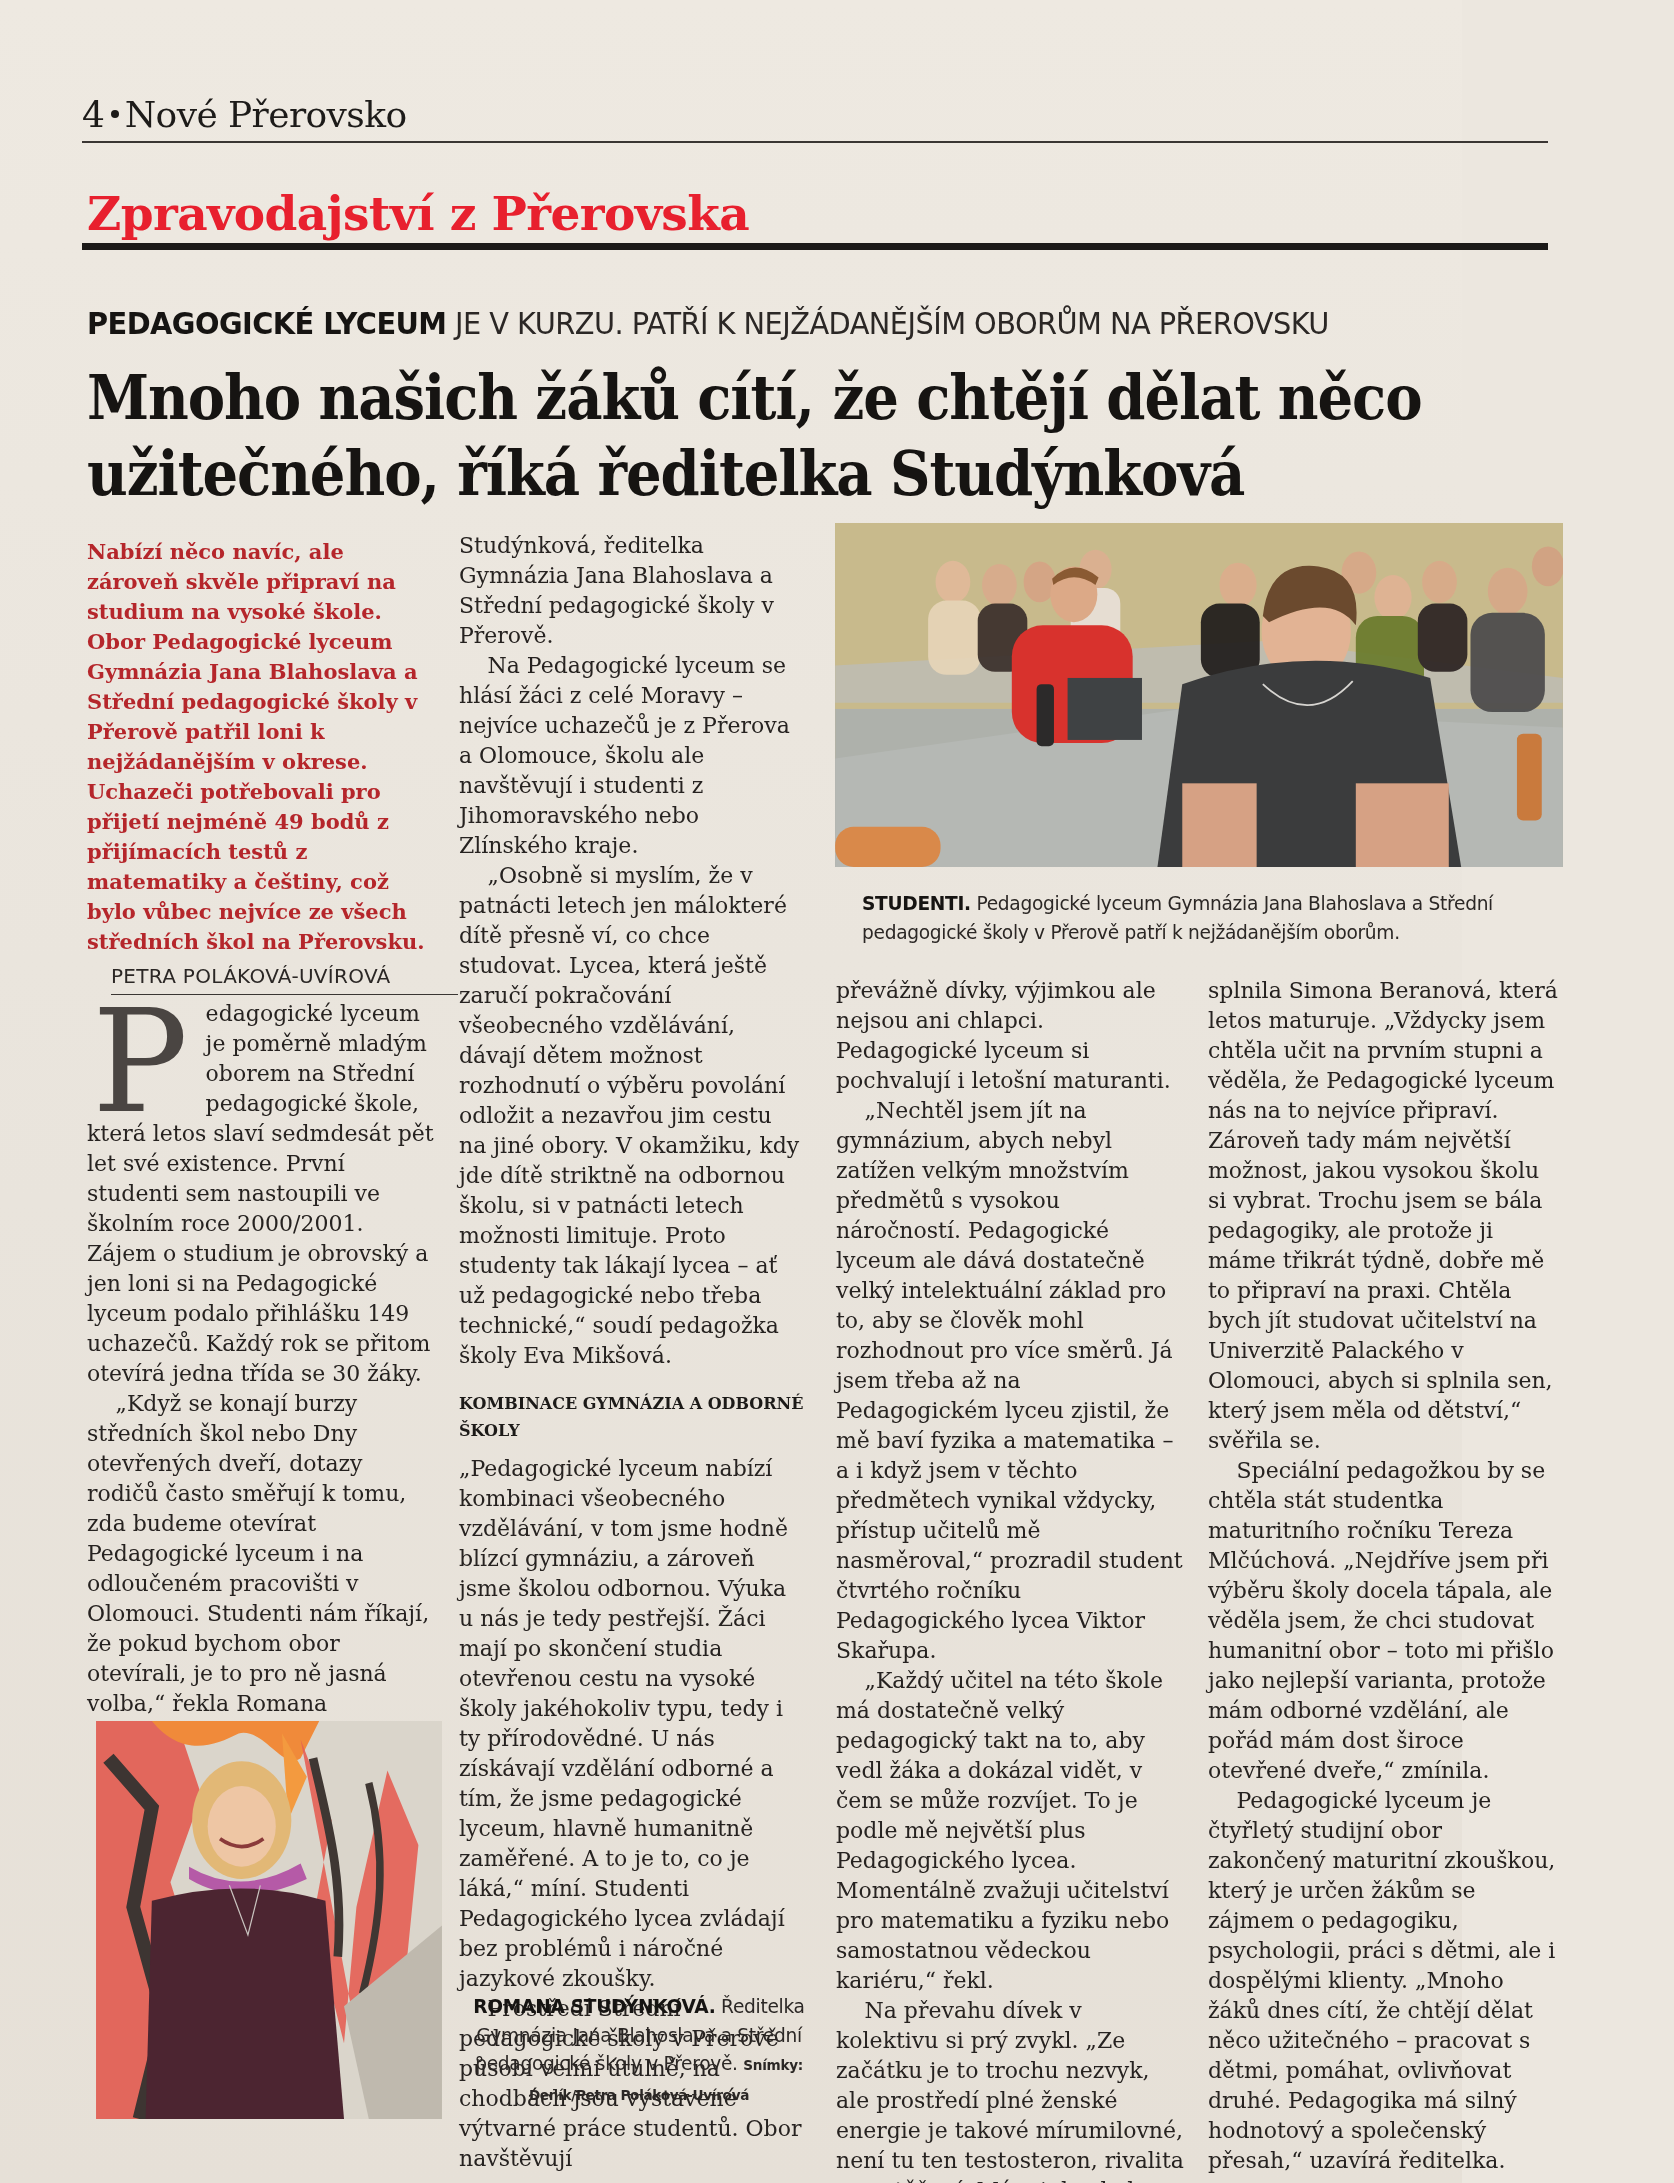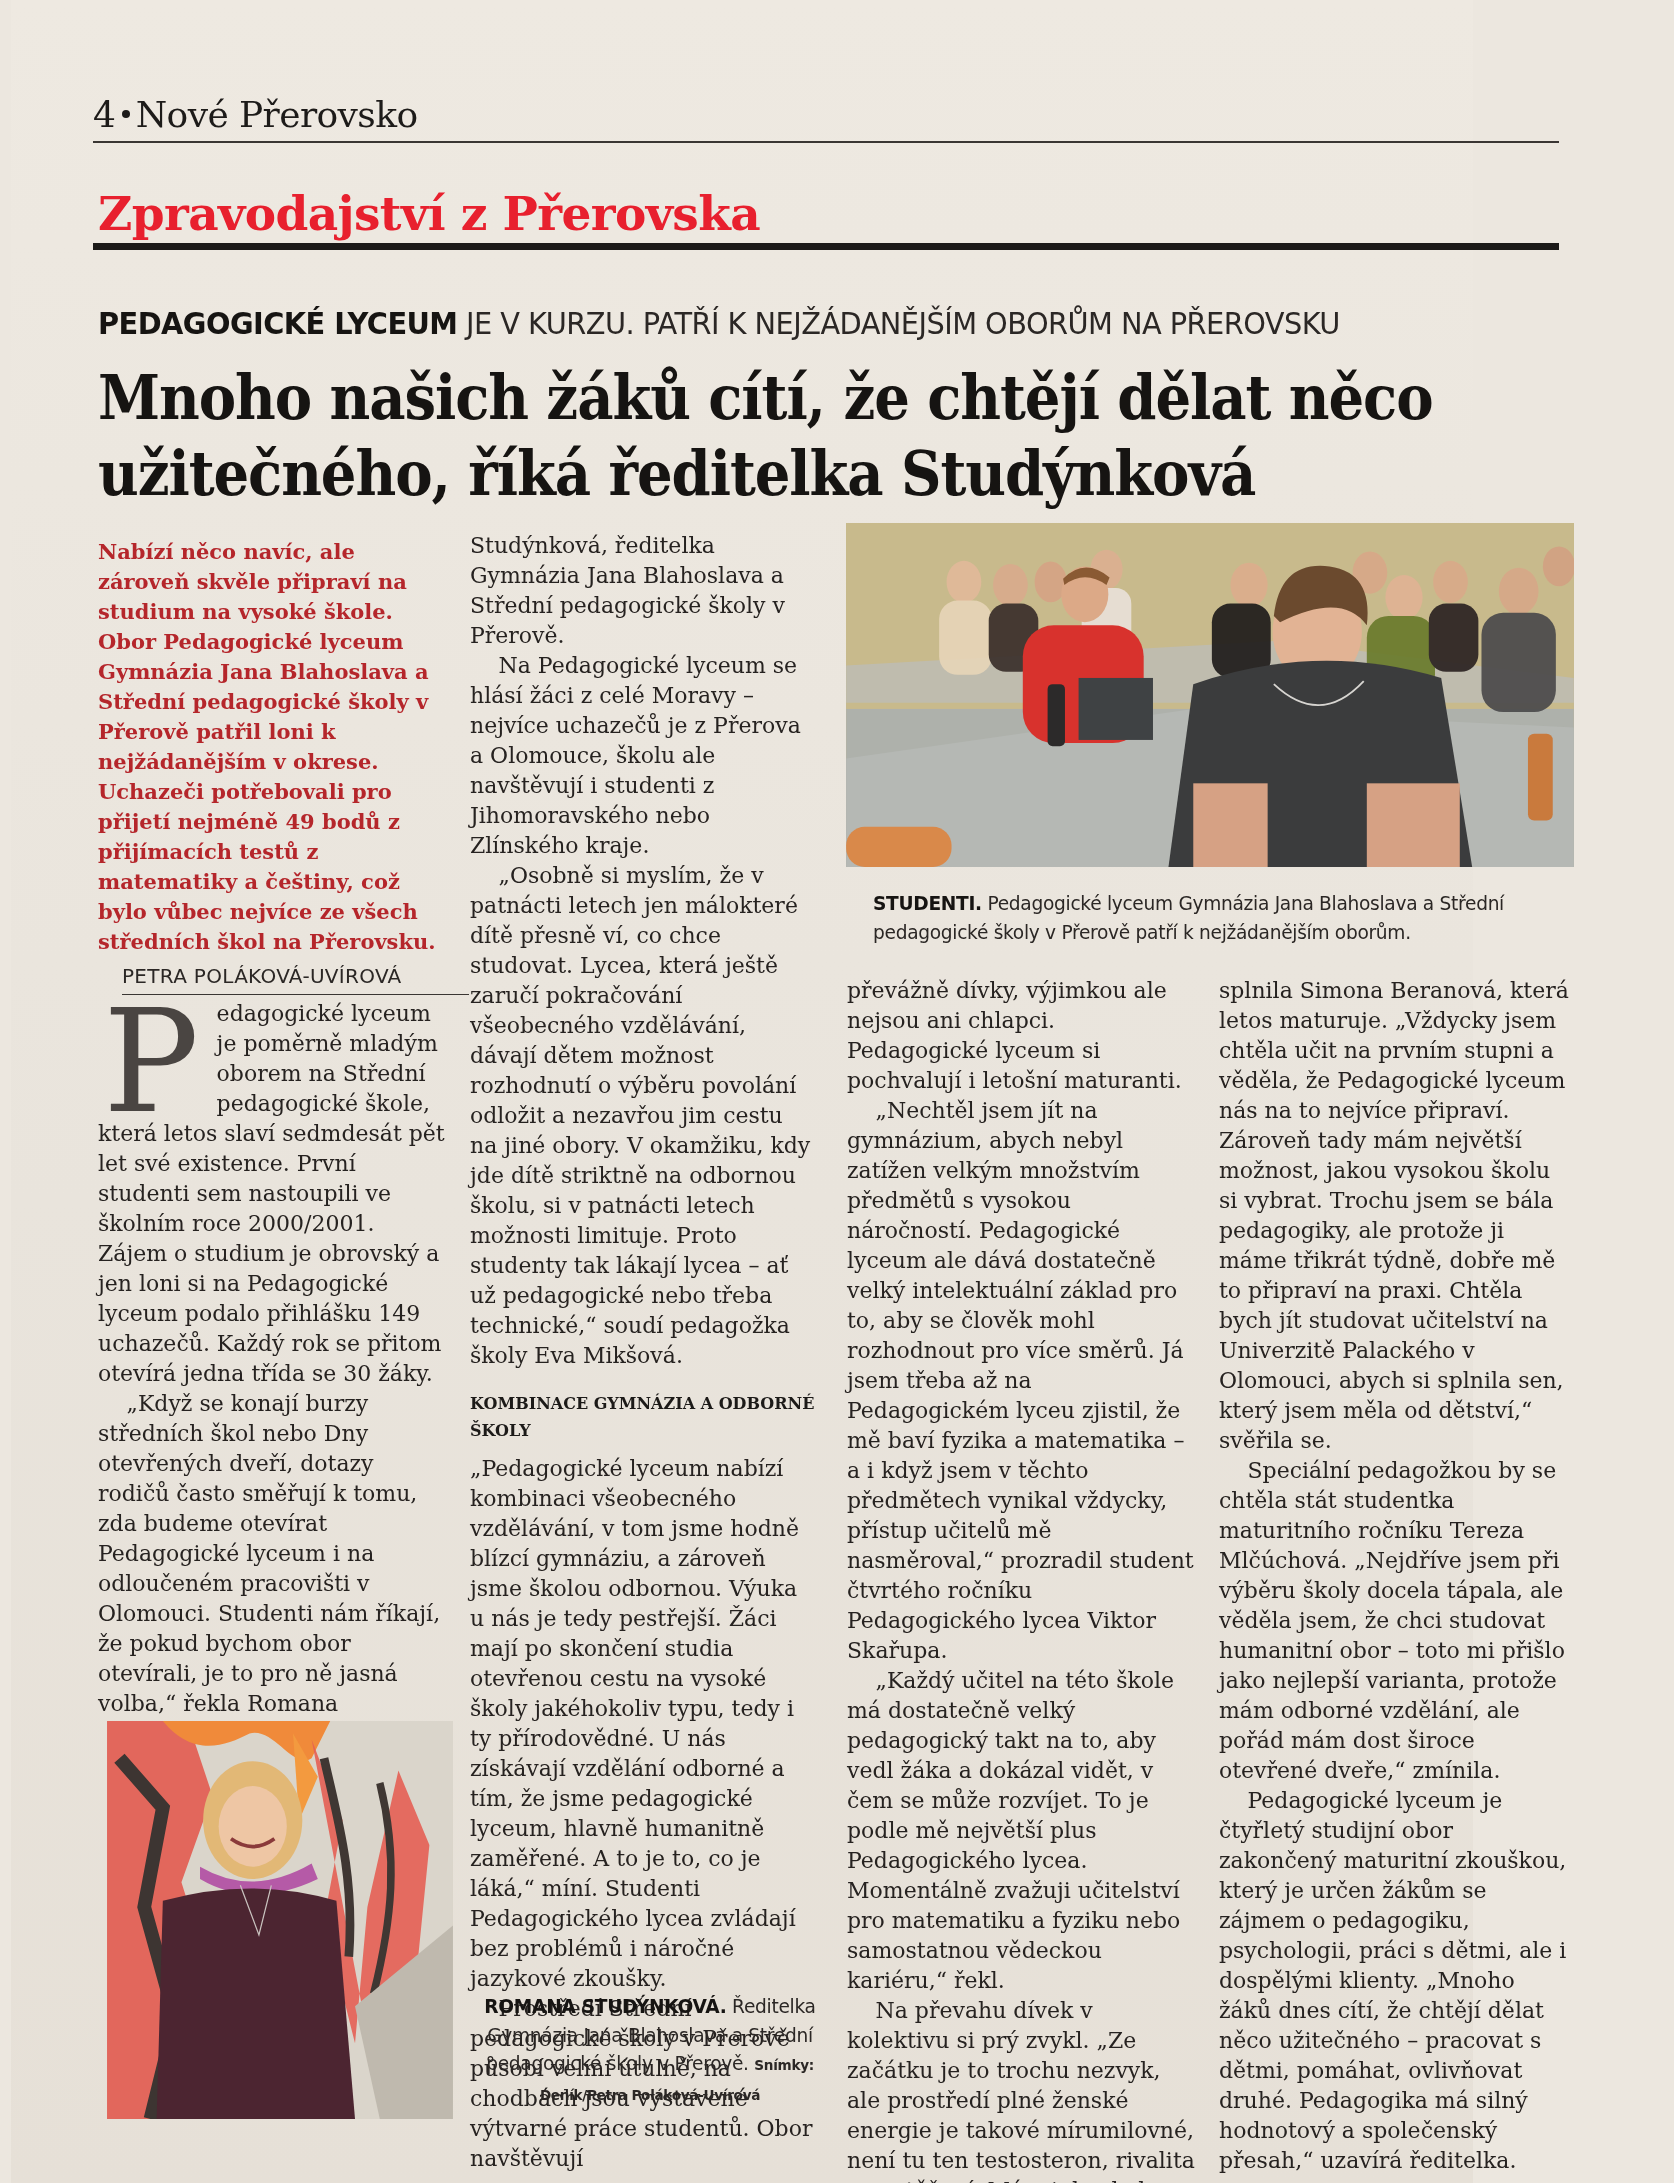--- a/index.html
+++ b/index.html
@@ -3,21 +3,21 @@
 <meta charset="utf-8">
 <style>
   html, body { margin: 0; padding: 0; }
   body {
     width: 1674px; height: 2183px; overflow: hidden;
     background: #ece7df;
     font-family: "DejaVu Serif", serif;
     color: #231f1c;
     position: relative;
   }
-  .page { position: absolute; left: 11px; top: 0; width: 1462px; height: 2183px;
+  .page { position: absolute; left: 0; top: 0; width: 1462px; height: 2183px;
     background: linear-gradient(180deg, #eee9e1 0%, #e9e4dc 55%, #e6e0d7 100%); }
 
   
   .folio { position: absolute; left: 82px; top: 94px; font-family: "DejaVu Serif", serif;
     font-size: 36px; color: #1d1b19; letter-spacing: -0.6px; }
   .folio .dot { display: inline-block; width: 8px; height: 8px; border-radius: 50%; background:#1d1b19; margin: 0 6.2px 7.4px 6.2px; vertical-align: middle; }
   .rule-thin { position: absolute; left: 82px; width: 1466px; top: 141px; height: 1.9px; background: #3a3633; }
 
   .section-title { position: absolute; left: 87px; top: 186px; font-family: "DejaVu Serif", serif;
     font-weight: bold; font-size: 47px; color: #e8202e; letter-spacing: -0.6px; }

